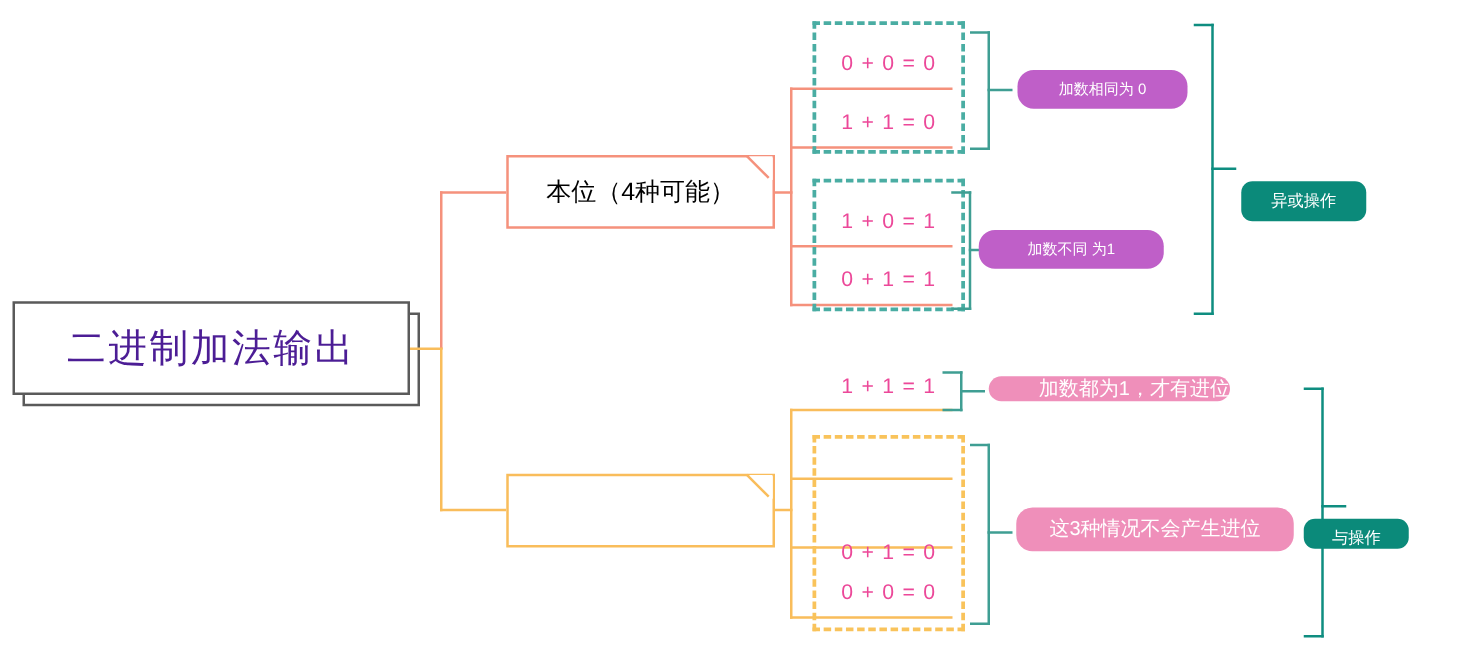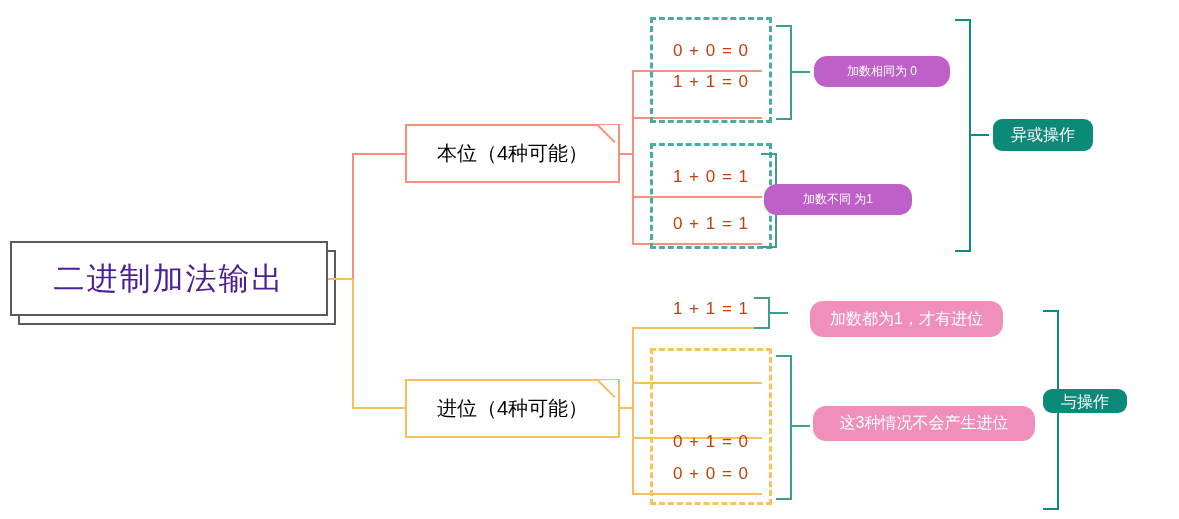--- a/index.html
+++ b/index.html
@@ -86,21 +86,21 @@
 
   
   .eq{
     position:absolute;
     height:38px;
     box-sizing:border-box;
     display:flex; align-items:center; justify-content:center;
   }
   .eq .eqtxt{
     font-size:17px;
-    color:#c2410c;
+    color:#ec4899;
     letter-spacing:1px;
     white-space:nowrap;
   }
 
   
   .dashbox{
     position:absolute;
     box-sizing:border-box;
     background:transparent;
   }
@@ -111,21 +111,21 @@
   .pill{
     position:absolute;
     box-sizing:border-box;
     border-radius:13px;
     display:flex; align-items:center; justify-content:center;
     color:#ffffff;
     white-space:nowrap;
   }
   .pill.purple{ background:#bf5fc8; font-size:12px; }
   .pill.pink{ background:#ef8fba; font-size:16px; }
-  .pill.teal{ background:#0b8a7a; font-size:16px; border-radius:9px; }
+  .pill.teal{ background:#0b8a7a; font-size:13px; border-radius:9px;margin-top:26px; }
 
   
   .ln{ position:absolute; }
   .h{ height:2px; }
   .v{ width:2px; }
   .c-sal{ background:#f5917c; }
   .c-yel{ background:#f9bd5b; }
   .c-teal{ background:#3f9e93; }
   .c-teal2{ background:#0f8d80; }
 </style>
@@ -158,21 +158,21 @@
   <div class="ln h c-sal" style="left:632px; top:117px; width:130px;"></div>
   <div class="ln h c-sal" style="left:632px; top:196px; width:130px;"></div>
   <div class="ln h c-sal" style="left:632px; top:243px; width:130px;"></div>
 
   <div class="dashbox dash-teal" style="left:650px; top:17px; width:122px; height:106px;"></div>
   <div class="dashbox dash-teal" style="left:650px; top:143px; width:122px; height:106px;"></div>
 
   <div class="eq" style="left:655px; top:32px; width:112px;">
     <span class="eqtxt">0 + 0 = 0</span>
   </div>
-  <div class="eq" style="left:655px; top:63px; width:112px;align-items:center;">
+  <div class="eq" style="left:655px; top:79px; width:112px;align-items:center;">
     <span class="eqtxt">1 + 1 = 0</span>
   </div>
   <div class="eq" style="left:655px; top:158px; width:112px;">
     <span class="eqtxt">1 + 0 = 1</span>
   </div>
   <div class="eq" style="left:655px; top:205px; width:112px;">
     <span class="eqtxt">0 + 1 = 1</span>
   </div>
 
   <div class="ln v c-teal" style="left:790px; top:25px; height:95px;"></div>
@@ -181,34 +181,33 @@
   <div class="ln h c-teal" style="left:790px; top:71px; width:20px;"></div>
 
   <div class="ln v c-teal" style="left:775px; top:153px; height:95px;"></div>
   <div class="ln h c-teal" style="left:761px; top:153px; width:16px;"></div>
   <div class="ln h c-teal" style="left:761px; top:246px; width:16px;"></div>
   <div class="ln h c-teal" style="left:775px; top:199px; width:20px;"></div>
 
   <div class="pill purple" style="left:814px; top:56px; width:136px; height:31px;">
     <span>加数相同为 0</span>
   </div>
-  <div class="pill purple" style="left:764px; top:184px; width:148px; height:31px;">
+  <div class="pill purple" style="left:783px; top:184px; width:148px; height:31px;">
     <span>加数不同 为1</span>
   </div>
 
   <div class="ln v c-teal2" style="left:969px; top:19px; height:233px;"></div>
   <div class="ln h c-teal2" style="left:955px; top:19px; width:16px;"></div>
   <div class="ln h c-teal2" style="left:955px; top:250px; width:16px;"></div>
   <div class="ln h c-teal2" style="left:969px; top:134px; width:20px;"></div>
   <div class="pill teal" style="left:993px; top:119px; width:100px; height:32px;">
     <span>异或操作</span>
   </div>
 
   <div class="branch" id="branch-jinwei">
-    <span class="blabel">进位（4种可能）</span>
     <span class="fold"></span>
   </div>
 
   <div class="ln h c-yel" style="left:620px; top:407px; width:14px;"></div>
   <div class="ln v c-yel" style="left:632px; top:327px; height:168px;"></div>
   <div class="ln h c-yel" style="left:632px; top:327px; width:130px;"></div>
   <div class="ln h c-yel" style="left:632px; top:382px; width:130px;"></div>
   <div class="ln h c-yel" style="left:632px; top:437px; width:130px;"></div>
   <div class="ln h c-yel" style="left:632px; top:493px; width:130px;"></div>
 
@@ -222,21 +221,21 @@
   </div>
   <div class="eq" style="left:655px; top:455px; width:112px;">
     <span class="eqtxt">0 + 0 = 0</span>
   </div>
 
   <div class="ln v c-teal" style="left:768px; top:297px; height:32px;"></div>
   <div class="ln h c-teal" style="left:754px; top:297px; width:16px;"></div>
   <div class="ln h c-teal" style="left:754px; top:327px; width:16px;"></div>
   <div class="ln h c-teal" style="left:768px; top:312px; width:20px;"></div>
 
-  <div class="pill pink" style="left:810px; top:301px; width:193px; height:36px;">
+  <div class="pill pink" style="left:791px; top:301px; width:193px; height:20px;justify-content:flex-end;">
     <span>加数都为1，才有进位</span>
   </div>
 
   <div class="ln v c-teal" style="left:790px; top:355px; height:145px;"></div>
   <div class="ln h c-teal" style="left:776px; top:355px; width:16px;"></div>
   <div class="ln h c-teal" style="left:776px; top:498px; width:16px;"></div>
   <div class="ln h c-teal" style="left:790px; top:425px; width:20px;"></div>
 
   <div class="pill pink" style="left:813px; top:406px; width:222px; height:35px;">
     <span>这3种情况不会产生进位</span>

